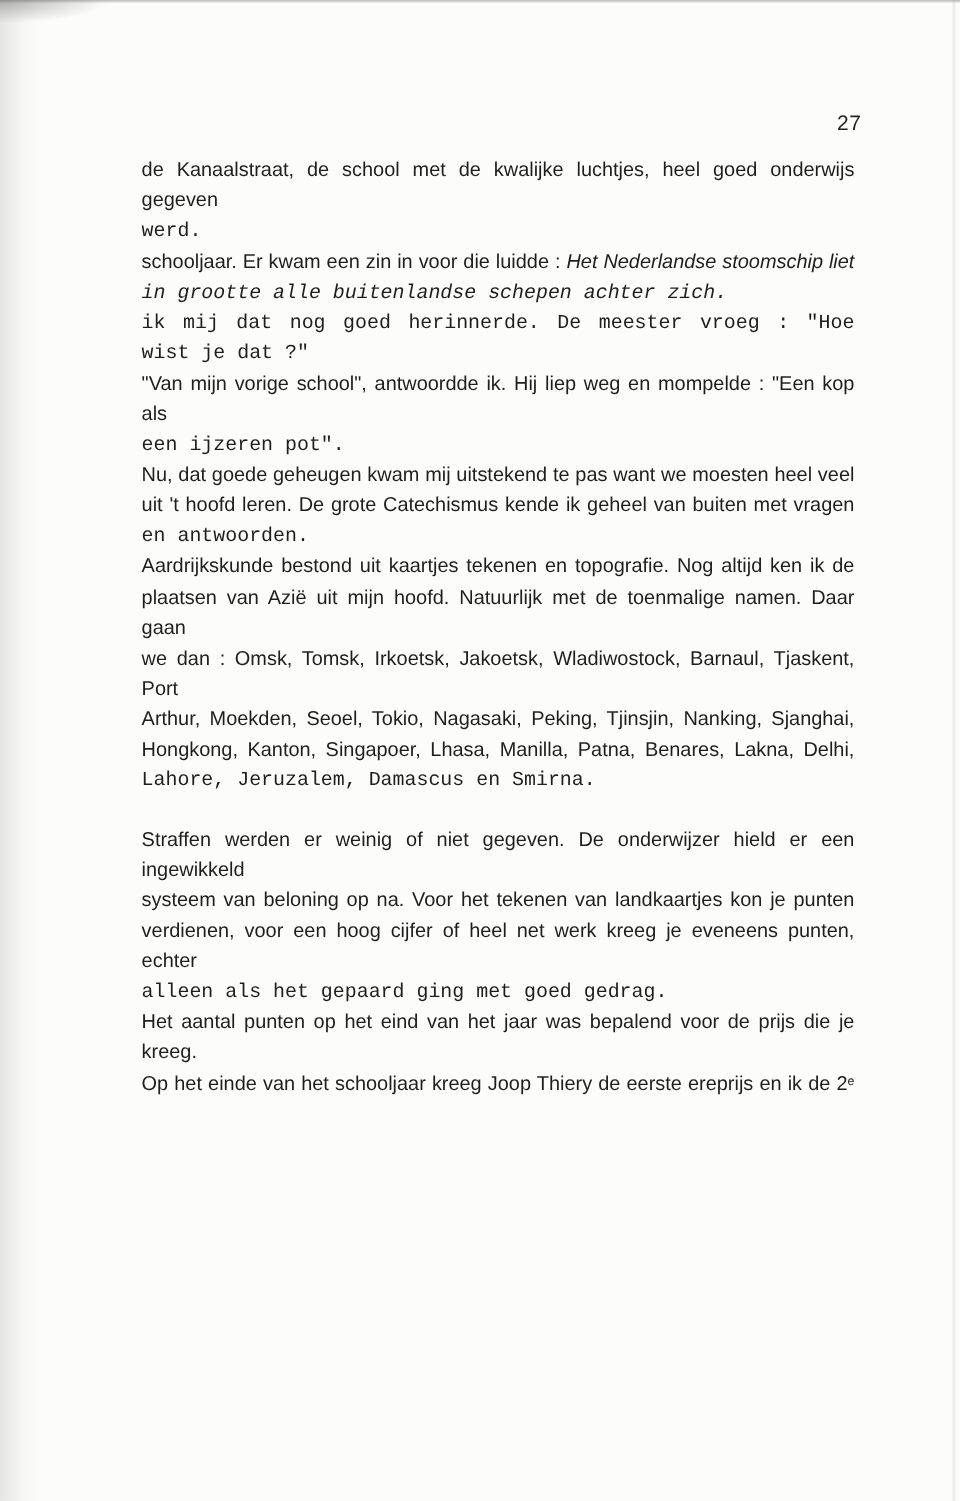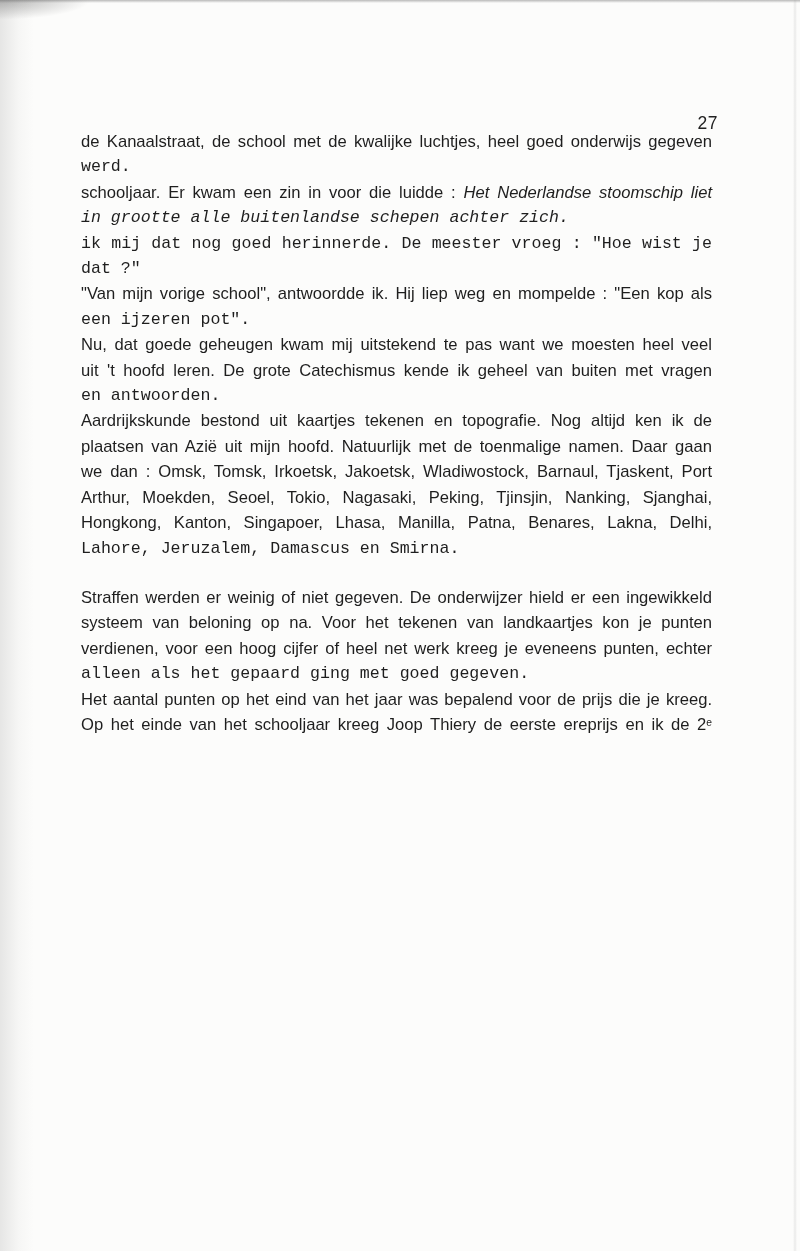--- a/index.html
+++ b/index.html
@@ -39,34 +39,34 @@
     pointer-events: none;
   }
   
   .page-number {
     position: absolute;
     top: 92px;
     right: 82px;
     font-size: 17.5px;
     letter-spacing: 0.5px;
     color: #222;
-    margin-top: 21px;
   }
   
   .text-block {
     position: absolute;
     left: 81px;
     top: 129px;
     width: 631px;
     font-size: 16.6px;
     line-height: 25.4px;
     color: #1e1e1e;
   }
   .line {
     text-align: justify;
+    margin-left: 37px;
   }
   .line.j { text-align-last: justify; }
   .line.l { text-align-last: left; font-family: Liberation Mono, monospace; }
   .line.gap { margin-top: 24px; }
   .seg-italic { font-style: italic; }
   .seg-sup {
     font-size: 0.62em;
     vertical-align: 0.38em;
     line-height: 0;
   }
@@ -95,17 +95,17 @@
       <div class="line l"><span class="">en antwoorden.</span></div>
       <div class="line j"><span class="">Aardrijkskunde bestond uit kaartjes tekenen en topografie. Nog altijd ken ik de</span></div>
       <div class="line j"><span class="">plaatsen van Azië uit mijn hoofd. Natuurlijk met de toenmalige namen. Daar gaan</span></div>
       <div class="line j"><span class="">we dan : Omsk, Tomsk, Irkoetsk, Jakoetsk, Wladiwostock, Barnaul, Tjaskent, Port</span></div>
       <div class="line j"><span class="">Arthur, Moekden, Seoel, Tokio, Nagasaki, Peking, Tjinsjin, Nanking, Sjanghai,</span></div>
       <div class="line j"><span class="">Hongkong, Kanton, Singapoer, Lhasa, Manilla, Patna, Benares, Lakna, Delhi,</span></div>
       <div class="line l"><span class="">Lahore, Jeruzalem, Damascus en Smirna.</span></div>
       <div class="line j gap"><span class="">Straffen werden er weinig of niet gegeven. De onderwijzer hield er een ingewikkeld</span></div>
       <div class="line j"><span class="">systeem van beloning op na. Voor het tekenen van landkaartjes kon je punten</span></div>
       <div class="line j"><span class="">verdienen, voor een hoog cijfer of heel net werk kreeg je eveneens punten, echter</span></div>
-      <div class="line l"><span class="">alleen als het gepaard ging met goed gegeven.</span></div>
+      <div class="line l"><span class="">alleen als het gepaard ging met goed gedrag.</span></div>
       <div class="line j"><span class="">Het aantal punten op het eind van het jaar was bepalend voor de prijs die je kreeg.</span></div>
       <div class="line j"><span class="">Op het einde van het schooljaar kreeg Joop Thiery de eerste ereprijs en ik de 2</span><span class="seg-sup">e</span></div>
     </div>
 </div>
 
 </body></html>

